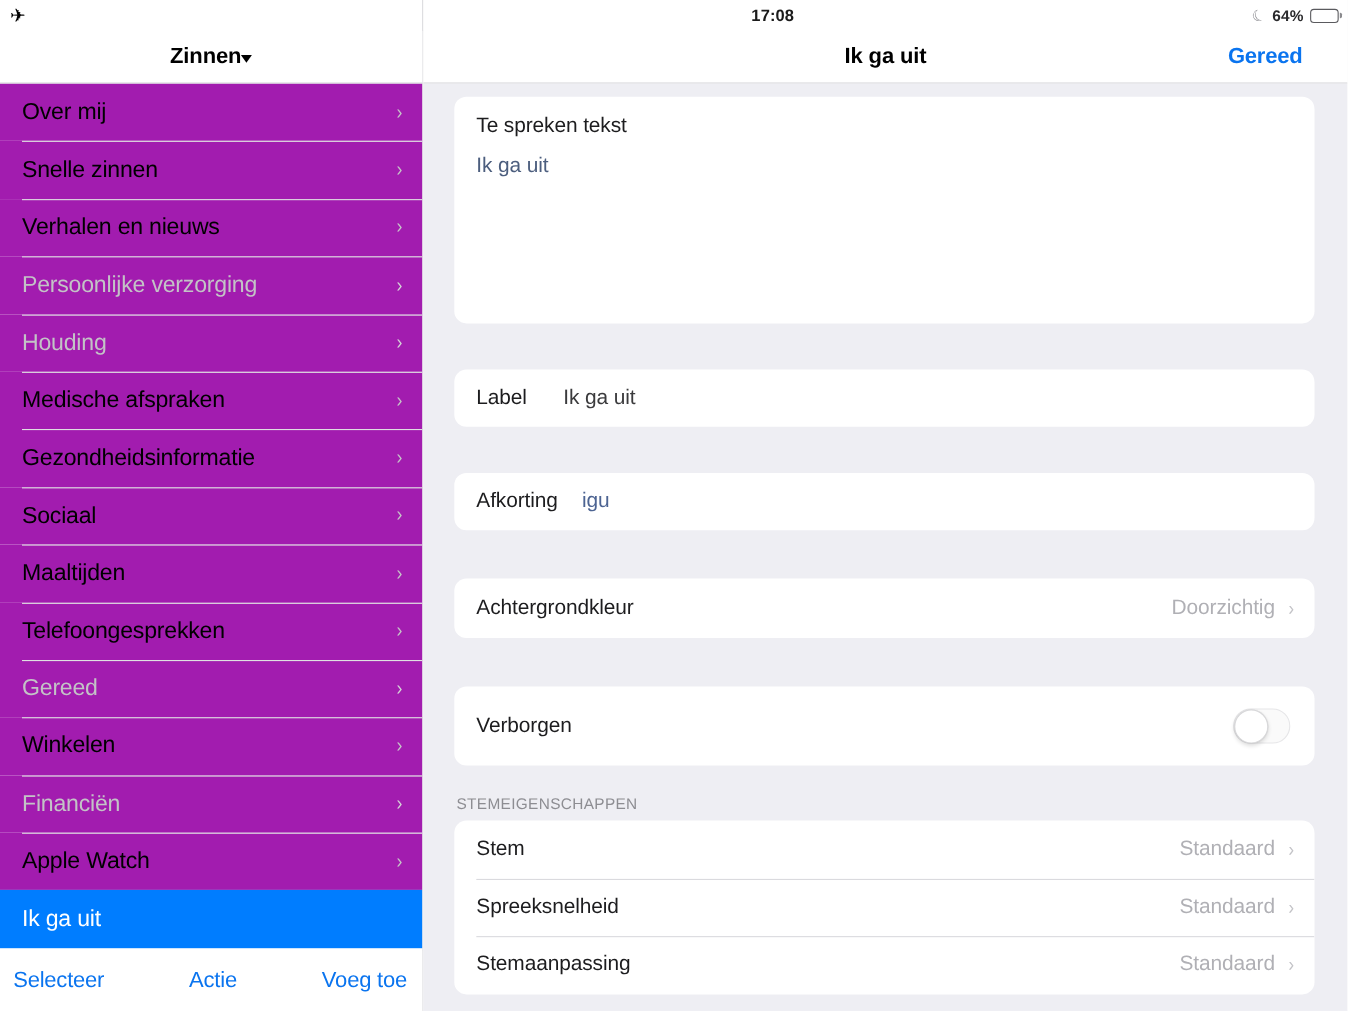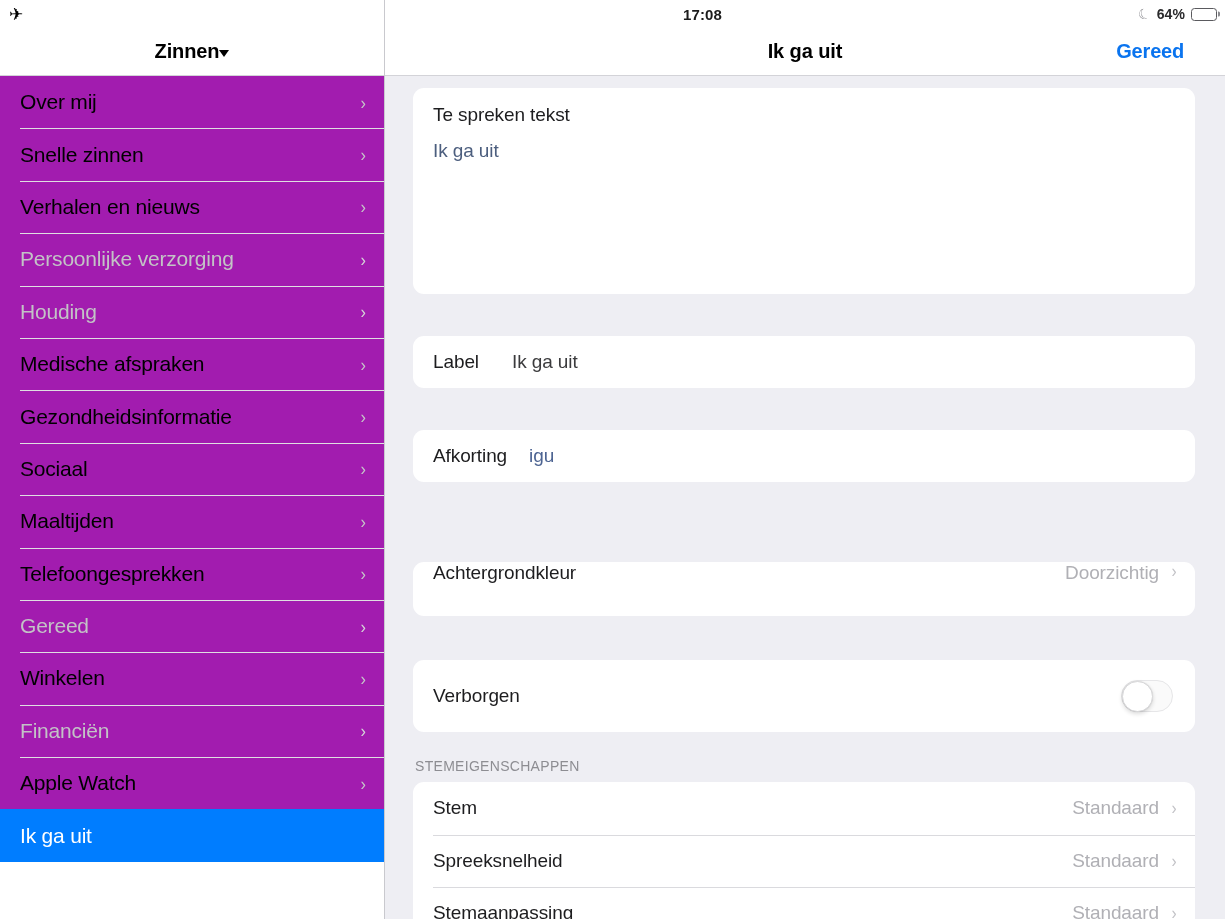--- a/index.html
+++ b/index.html
@@ -280,23 +280,22 @@
     letter-spacing: -0.1px;
   }
   .fld-value.accent { color: #4d6492; }
   .fld-gap-sm { width: 22px; }
   .fld-gap-md { width: 33px; }
 
   
   .card-disclosure {
     height: 54px;
     display: flex;
-    align-items: flex-start;
+    align-items: center;
     padding: 0 18px 0 20px;
-    margin-top: 36px;
   }
   .disc-label {
     font-size: 19px;
     color: #1d1d1f;
     letter-spacing: -0.1px;
   }
   .disc-value {
     margin-left: auto;
     font-size: 19px;
     color: #b0b0b5;
@@ -458,20 +457,25 @@
         </div>
         <div class="sb-row">
           <span class="sb-label">Apple Watch</span>
           <span class="sb-chev">›</span>
         </div>
         <div class="sb-row selected">
           <span class="sb-label">Ik ga uit</span>
         </div>
       </div>
 
+    <div class="sb-toolbar">
+      <span class="tb-btn">Selecteer</span>
+      <span class="tb-btn">Actie</span>
+      <span class="tb-btn">Voeg toe</span>
+    </div>
   </div>
 
   <div class="main">
 
     <div class="mn-statusbar">
       <div class="mn-time">17:08</div>
       <div class="mn-status-right">
         <span class="moon-icon">☾</span>
         <span class="battery-pct">64%</span>
         <span class="battery"><span class="fill" id="batt-fill" style="width: 64%;"></span></span>

